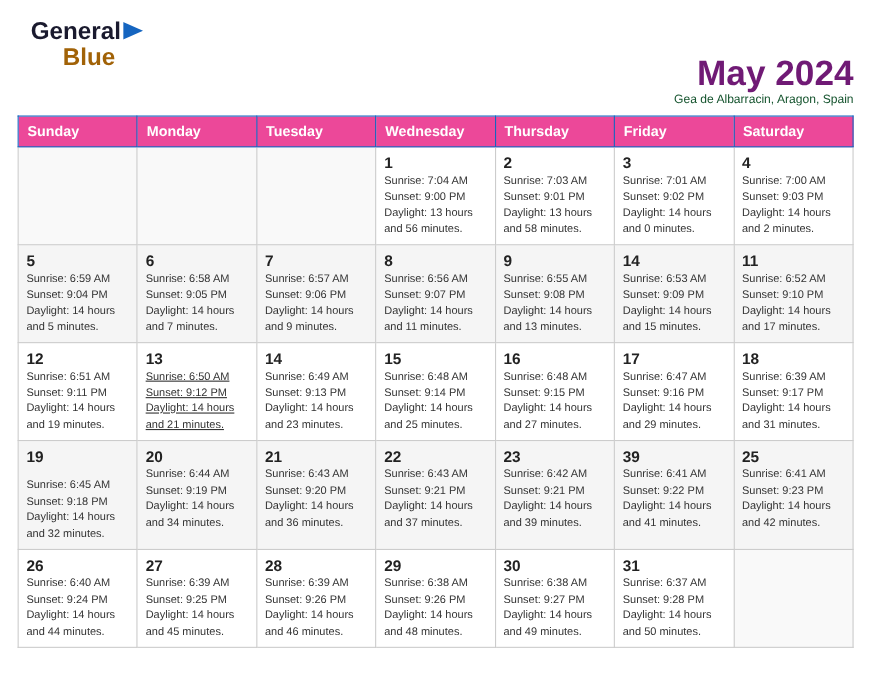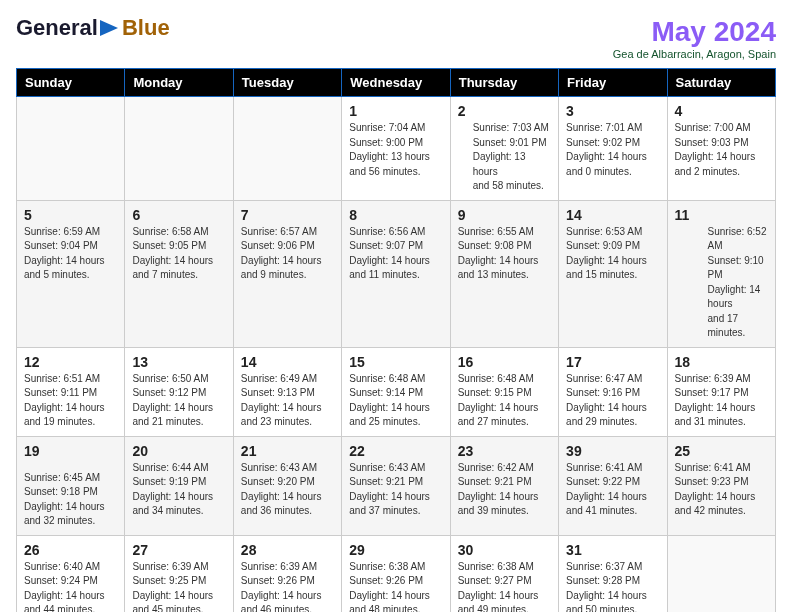--- a/index.html
+++ b/index.html
@@ -11,47 +11,50 @@
       padding: 16px;
     }
     .header {
       display: flex;
       justify-content: space-between;
       align-items: flex-start;
       margin-bottom: 4px;
     }
     .logo {
       display: flex;
-      align-items: flex-end;
+      flex-direction: column;
+      align-items: center;
+      margin-left: 12px;
     }
     .logo-text {
       font-size: 22px;
       font-weight: bold;
       color: #1a1a2e;
       line-height: 1.1;
     }
     .title-block {
       text-align: right;
     }
     .month-title {
-      font-size: 28px;
+      font-size: 32px;
       font-weight: bold;
-      color: #8b5cf6;
+      color: #701a75;
+      margin-top: 32px;
     }
     .location {
       font-size: 11px;
       color: #14532d;
     }
     .calendar {
       width: 100%;
       border-collapse: collapse;
       margin-top: 8px;
     }
     .calendar th {
-      background-color: #000000;
+      background-color: #ec4899;
       color: #fff;
       text-align: left;
       padding: 6px 8px;
       font-size: 13px;
       font-weight: bold;
       border: 1px solid #1565c0;
     }
     .calendar td {
       border: 1px solid #ccc;
       vertical-align: top;
@@ -113,21 +116,21 @@
         <td class="empty"></td>
         <td>
           <span class="day-num">1</span>
           <div class="day-info" style="white-space: pre-line;">Sunrise: 7:04 AM
 Sunset: 9:00 PM
 Daylight: 13 hours
 and 56 minutes.</div>
         </td>
         <td>
           <span class="day-num">2</span>
-          <div class="day-info" style="white-space: pre-line; margin-left: 15px;">Sunrise: 7:03 AM
+          <div class="day-info" style="white-space: pre-line;">Sunrise: 7:03 AM
 Sunset: 9:01 PM
 Daylight: 13 hours
 and 58 minutes.</div>
         </td>
         <td>
           <span class="day-num">3</span>
           <div class="day-info" style="white-space: pre-line;">Sunrise: 7:01 AM
 Sunset: 9:02 PM
 Daylight: 14 hours
 and 0 minutes.</div>
@@ -178,37 +181,37 @@
         </td>
         <td>
           <span class="day-num">14</span>
           <div class="day-info" style="white-space: pre-line;">Sunrise: 6:53 AM
 Sunset: 9:09 PM
 Daylight: 14 hours
 and 15 minutes.</div>
         </td>
         <td>
           <span class="day-num">11</span>
-          <div class="day-info" style="white-space: pre-line; margin-left: 33px;">Sunrise: 6:52 AM
+          <div class="day-info" style="white-space: pre-line;">Sunrise: 6:52 AM
 Sunset: 9:10 PM
 Daylight: 14 hours
 and 17 minutes.</div>
         </td>
       </tr>
       <tr class="row-norm">
         <td>
           <span class="day-num">12</span>
           <div class="day-info" style="white-space: pre-line;">Sunrise: 6:51 AM
 Sunset: 9:11 PM
 Daylight: 14 hours
 and 19 minutes.</div>
         </td>
         <td>
           <span class="day-num">13</span>
-          <div class="day-info" style="white-space: pre-line;">Sunrise: 6:50 AM
+          <div class="day-info" style="white-space: pre-line; text-decoration: underline;">Sunrise: 6:50 AM
 Sunset: 9:12 PM
 Daylight: 14 hours
 and 21 minutes.</div>
         </td>
         <td>
           <span class="day-num">14</span>
           <div class="day-info" style="white-space: pre-line;">Sunrise: 6:49 AM
 Sunset: 9:13 PM
 Daylight: 14 hours
 and 23 minutes.</div>

